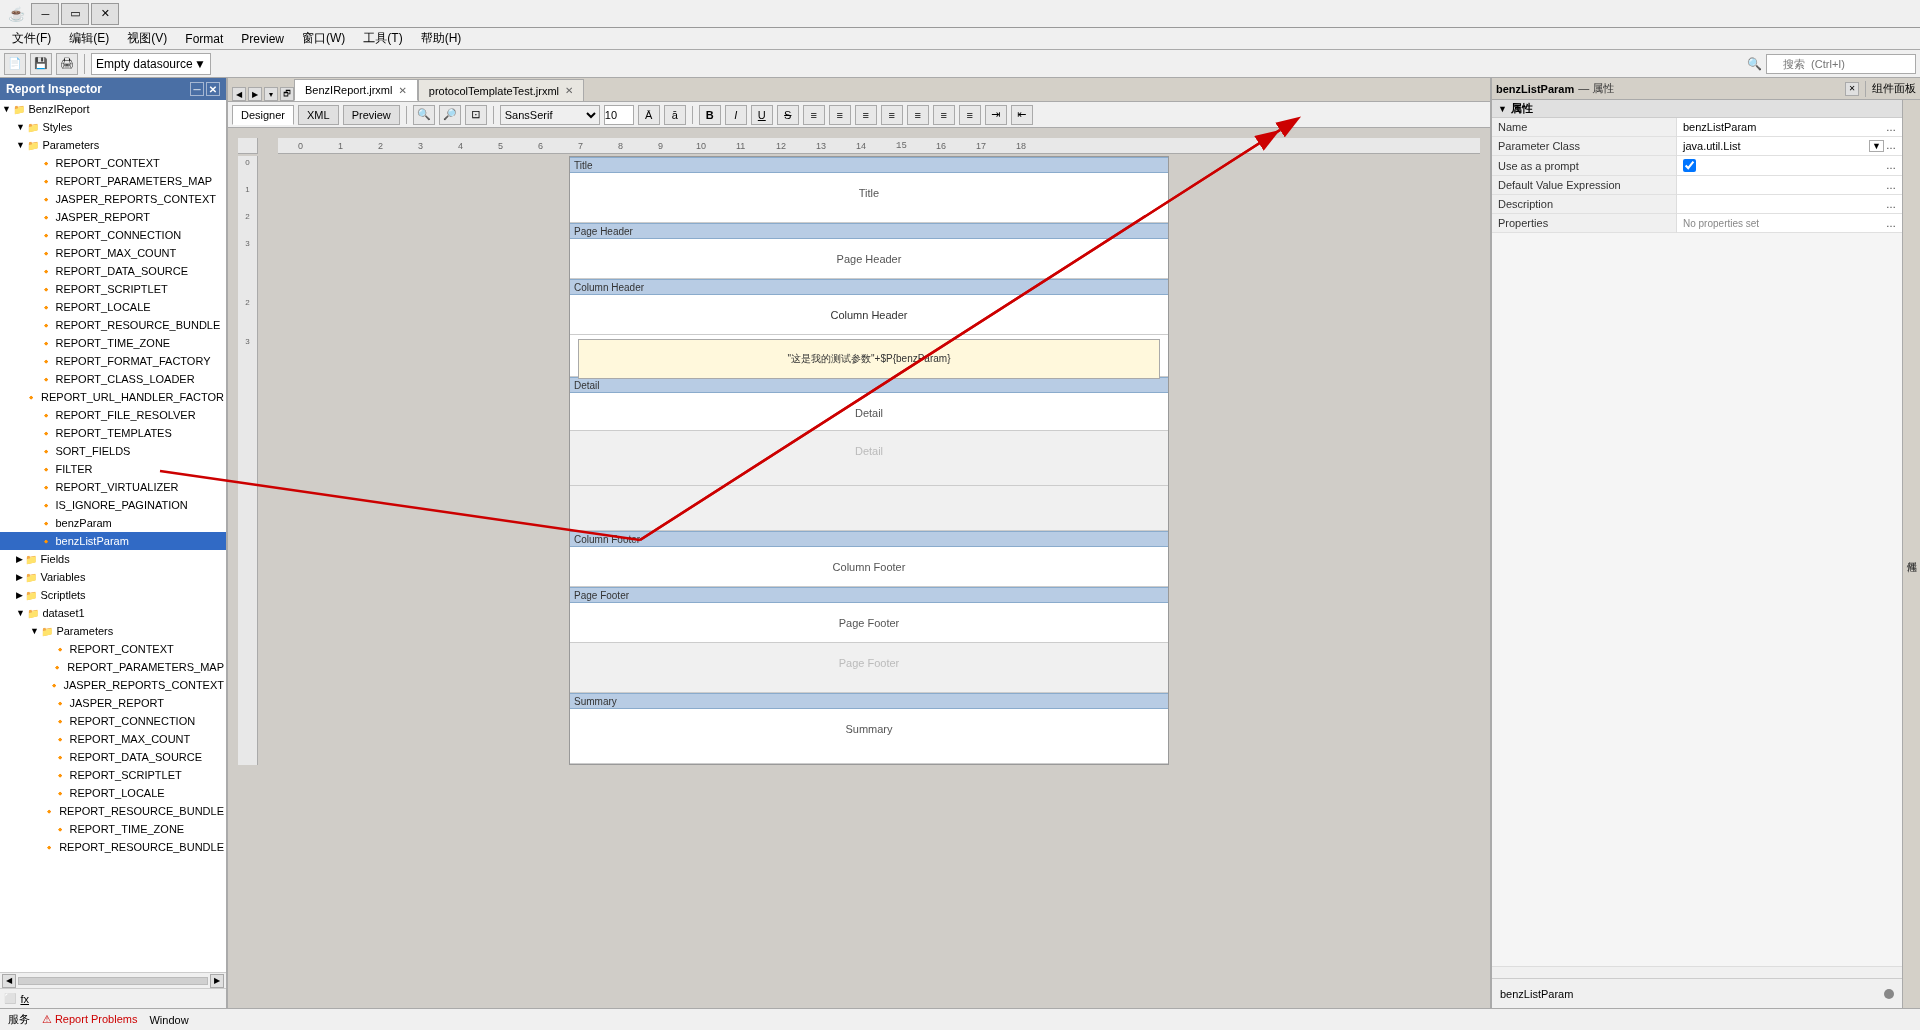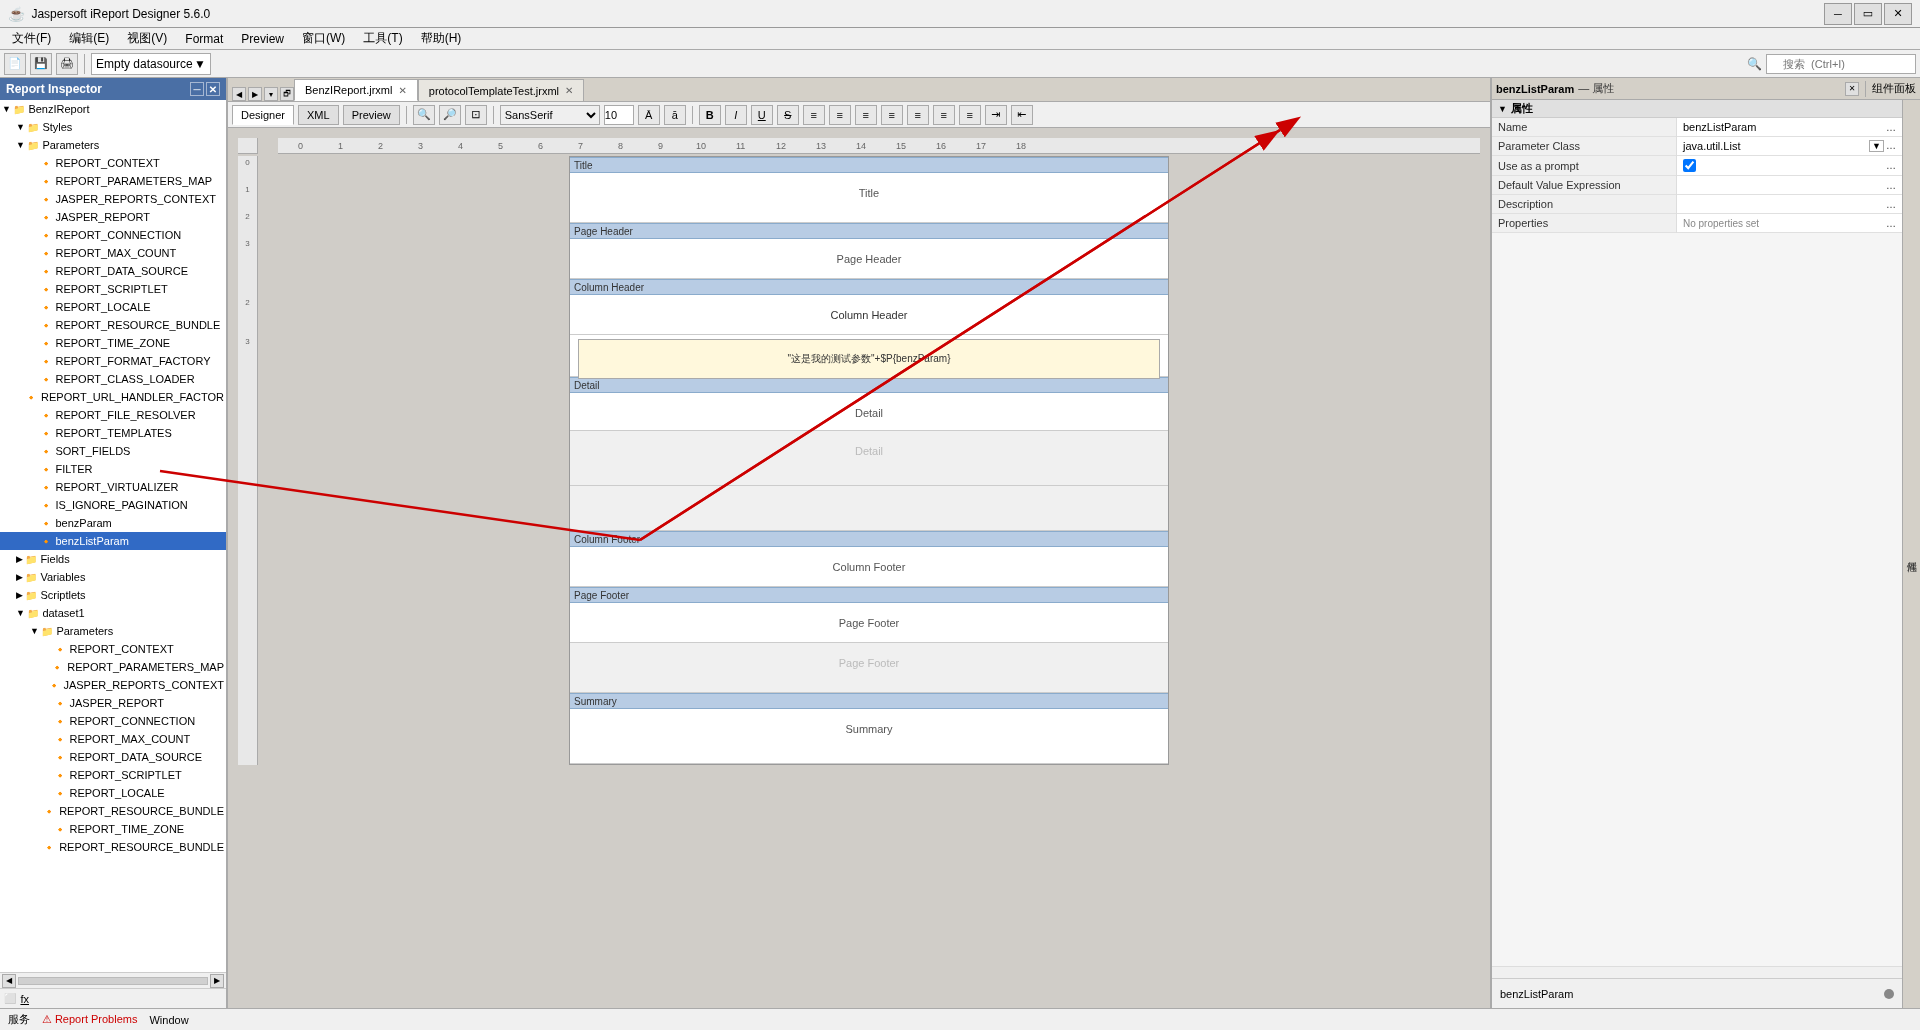--- a/index.html
+++ b/index.html
@@ -343,21 +343,20 @@
       display: flex;
       flex-direction: column;
       overflow: hidden;
     }
   </style>
 </head>
 <body>
 
 <div id="title-bar">
   <span class="app-icon">☕</span>
-  <span class="title-text">Jaspersoft iReport Designer 5.6.0</span>
   <div class="win-controls">
     <div class="win-btn">─</div>
     <div class="win-btn">▭</div>
     <div class="win-btn">✕</div>
   </div>
 </div>
 
 <div id="menu-bar">
     <span class="menu-item">文件(F)</span>
     <span class="menu-item">编辑(E)</span>
@@ -723,21 +722,21 @@
           <span style="position:absolute;left:220px;">5</span>
           <span style="position:absolute;left:260px;">6</span>
           <span style="position:absolute;left:300px;">7</span>
           <span style="position:absolute;left:340px;">8</span>
           <span style="position:absolute;left:380px;">9</span>
           <span style="position:absolute;left:418px;">10</span>
           <span style="position:absolute;left:458px;">11</span>
           <span style="position:absolute;left:498px;">12</span>
           <span style="position:absolute;left:538px;">13</span>
           <span style="position:absolute;left:578px;">14</span>
-          <span style="position:absolute;left:618px;">15</span>
+          <span style="position:absolute;left:618px;font-family:Liberation Mono, monospace;">15</span>
           <span style="position:absolute;left:658px;">16</span>
           <span style="position:absolute;left:698px;">17</span>
           <span style="position:absolute;left:738px;">18</span>
         </div>
       </div>
 
       <div style="display:flex;">
 
         <div style="width:20px;font-size:8px;color:#666;background:#e8e8e8;border-right:1px solid #aaa;display:flex;flex-direction:column;align-items:center;">
           <span style="margin-top:2px;">0</span>

